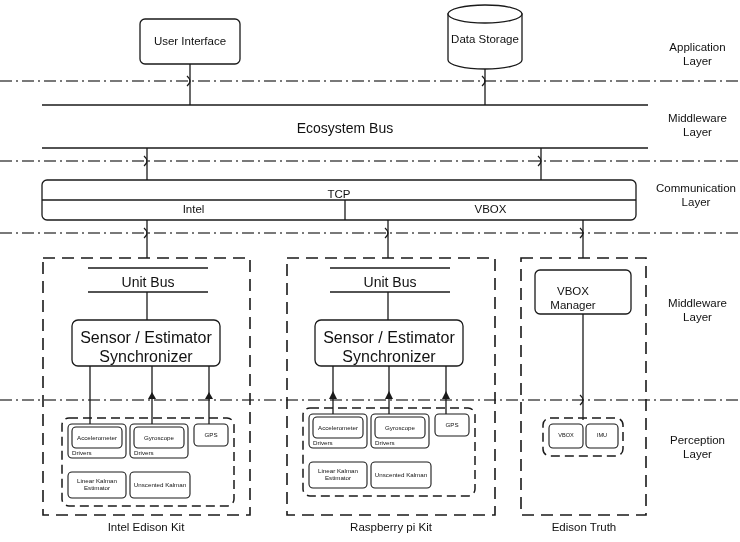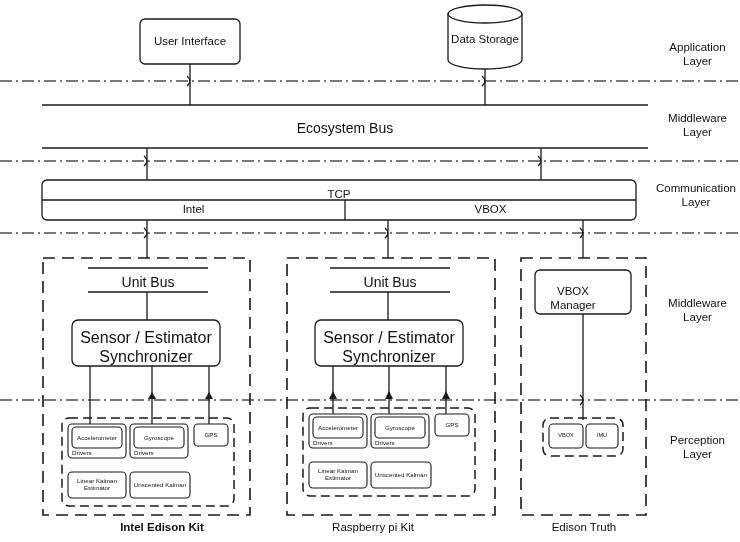--- a/index.html
+++ b/index.html
@@ -209,33 +209,33 @@
   <div class="lbl lbl-sync" style="left:72px; top:329px; width:148px;">Sensor / Estimator
 Synchronizer</div>
   <div class="lbl lbl-sensor" style="left:72px; top:434px; width:50px;">Accelerometer</div>
   <div class="lbl lbl-driver" style="left:72px; top:449px; width:50px;">Drivers</div>
   <div class="lbl lbl-sensor" style="left:134px; top:434px; width:50px;">Gyroscope</div>
   <div class="lbl lbl-driver" style="left:134px; top:449px; width:50px;">Drivers</div>
   <div class="lbl lbl-sensor" style="left:194px; top:431px; width:34px;">GPS</div>
   <div class="lbl lbl-est" style="left:68px; top:477px; width:58px;">Linear Kalman
 Estimator</div>
   <div class="lbl lbl-est" style="left:130px; top:481px; width:60px;">Unscented Kalman</div>
-  <div class="lbl lbl-kit" style="left:102px; top:521px; width:120px;font-weight:bold;">Intel Edison Kit</div>
+  <div class="lbl lbl-kit" style="left:86px; top:521px; width:120px;">Intel Edison Kit</div>
 
   <div class="lbl lbl-bus" style="left:330px; top:274px; width:120px;">Unit Bus</div>
   <div class="lbl lbl-sync" style="left:315px; top:329px; width:148px;">Sensor / Estimator
 Synchronizer</div>
   <div class="lbl lbl-sensor" style="left:313px; top:424px; width:50px;">Accelerometer</div>
   <div class="lbl lbl-driver" style="left:313px; top:439px; width:50px;">Drivers</div>
   <div class="lbl lbl-sensor" style="left:375px; top:424px; width:50px;">Gyroscope</div>
   <div class="lbl lbl-driver" style="left:375px; top:439px; width:50px;">Drivers</div>
   <div class="lbl lbl-sensor" style="left:435px; top:421px; width:34px;">GPS</div>
   <div class="lbl lbl-est" style="left:309px; top:467px; width:58px;">Linear Kalman
 Estimator</div>
   <div class="lbl lbl-est" style="left:371px; top:471px; width:60px;">Unscented Kalman</div>
-  <div class="lbl lbl-kit" style="left:313px; top:521px; width:120px;">Raspberry pi Kit</div>
+  <div class="lbl lbl-kit" style="left:331px; top:521px; width:120px;">Raspberry pi Kit</div>
 
   <div class="lbl lbl-node" style="left:535px; top:285px; width:76px;">VBOX Manager</div>
   <div class="lbl lbl-gt" style="left:549px; top:432px; width:34px;">VBOX</div>
   <div class="lbl lbl-gt" style="left:586px; top:432px; width:32px;">IMU</div>
   <div class="lbl lbl-kit" style="left:524px; top:521px; width:120px;">Edison Truth</div>
 
 </div>
 
 </body></html>

